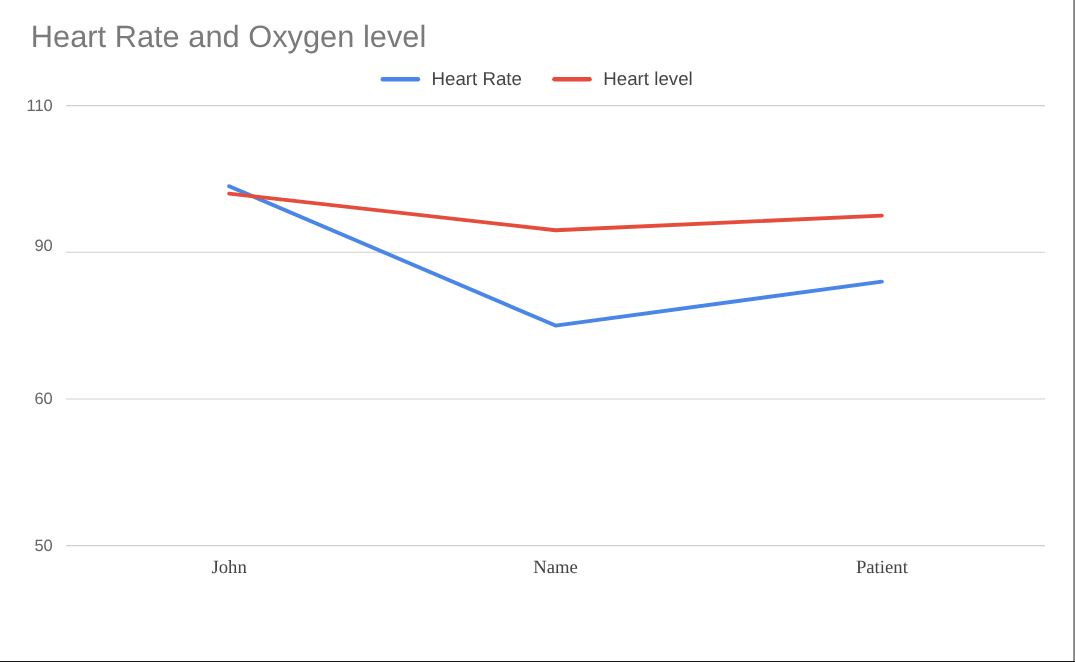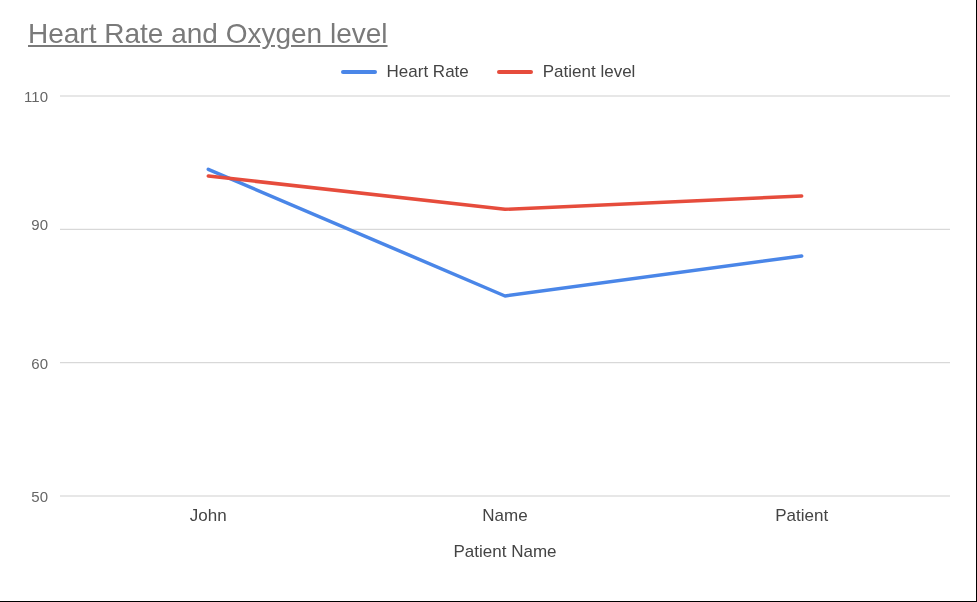--- a/index.html
+++ b/index.html
@@ -20,21 +20,20 @@
     border-bottom: 1px solid #000;
     box-sizing: border-box;
   }
   .title {
     position: absolute;
     left: 28px;
     top: 18px;
     font-size: 28px;
     color: #7a7a7a;
     font-weight: 400;
-    text-decoration: underline;
   }
   .legend {
     position: absolute;
     top: 62px;
     left: 0; right: 0;
     display: flex;
     justify-content: center;
     gap: 28px;
     font-size: 17px;
     color: #444;
@@ -71,20 +70,21 @@
     transform: translateY(-50%);
     font-size: 15px;
     color: #666;
   }
   .x-label {
     position: absolute;
     top: calc(100% + 10px);
     transform: translateX(-50%);
     font-size: 17px;
     color: #444;
+    font-family: Liberation Serif, serif;
   }
   .x-title {
     position: absolute;
     left: 0; right: 0;
     top: calc(100% + 46px);
     text-align: center;
     font-size: 17px;
     color: #444;
   }
   .series path {
@@ -101,21 +101,21 @@
 
   <div class="title">Heart Rate and Oxygen level</div>
 
   <div class="legend">
     <div class="legend-item">
       <span class="swatch" style="background:#4a86e8"></span>
       <span>Heart Rate</span>
     </div>
     <div class="legend-item">
       <span class="swatch" style="background:#e64c3c"></span>
-      <span>Patient level</span>
+      <span>Heart level</span>
     </div>
   </div>
 
   <div class="plot">
 
     <svg width="890" height="400">
       <g>
         <line class="grid-line" x1="0" x2="890" y2="400.0" y1="400.0"></line>
         <line class="grid-line" x1="0" x2="890" y2="266.7" y1="266.7"></line>
         <line class="grid-line" x1="0" x2="890" y2="133.3" y1="133.3"></line>
@@ -129,16 +129,15 @@
 
     <span class="y-label" style="top:400.0px">50</span>
     <span class="y-label" style="top:266.7px">60</span>
     <span class="y-label" style="top:128px">90</span>
     <span class="y-label" style="top:0.0px">110</span>
 
     <span class="x-label" style="left:148.3px">John</span>
     <span class="x-label" style="left:445.0px">Name</span>
     <span class="x-label" style="left:741.7px">Patient</span>
 
-    <div class="x-title">Patient Name</div>
   </div>
 
 </div>
 
 </body></html>

